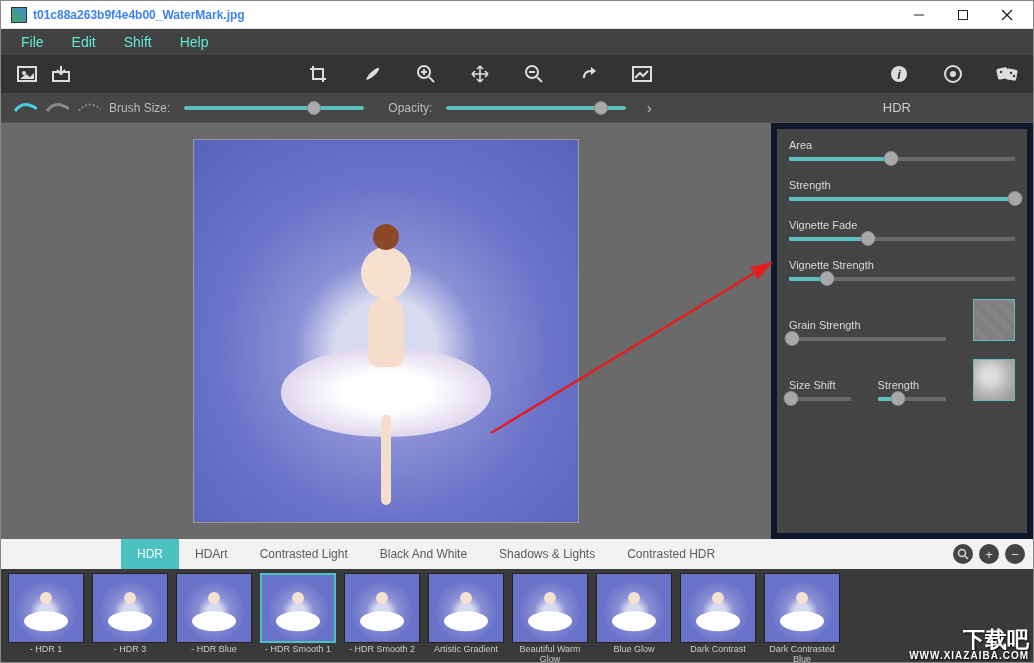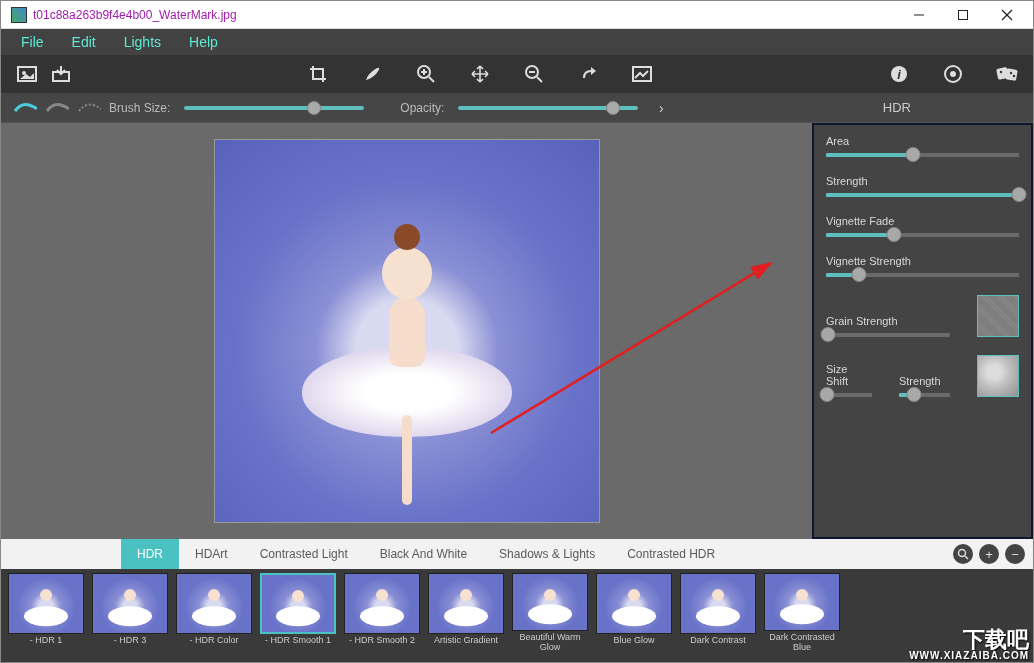--- a/index.html
+++ b/index.html
@@ -1,19 +1,19 @@
 <!DOCTYPE html>
 <html><head>
 <meta charset="utf-8">
 <style>
 * { box-sizing: border-box; margin: 0; padding: 0; }
 body { font-family: "Segoe UI", Arial, sans-serif; font-size: 12px; background: #fff; width: 1034px; height: 663px; overflow: hidden; border: 1px solid #888; }
 .titlebar { height: 28px; background: #fff; display: flex; align-items: center; padding: 0 4px; border-bottom: 1px solid #ddd; }
 .titlebar .app-icon { width: 16px; height: 16px; margin: 0 6px; background: linear-gradient(45deg,#4a6,#48c); border: 1px solid #333; }
-.titlebar .title { flex: 1; font-size: 12px; color: #a21caf; }
+.titlebar .title { flex: 1; font-size: 12px; color: #3b82f6; font-weight: bold; }
 .win-btns { display: flex; }
 .win-btn { width: 44px; height: 26px; display: flex; align-items: center; justify-content: center; font-size: 14px; color: #222; }
 .menubar { height: 26px; background: #424242; display: flex; align-items: center; padding: 0 6px; }
 .menubar .menu-item { color: #5eead4; font-size: 14px; padding: 0 14px; line-height: 26px; }
 .toolbar { height: 38px; background: #333333; display: flex; align-items: center; padding: 0 14px; gap: 10px; }
 .tool-icon { width: 24px; height: 24px; color: #e8e8e8; display: flex; align-items: center; justify-content: center; }
 .tool-spacer { flex: 1; }
 .tool-gap { width: 10px; }
 .brushbar { height: 30px; background: #464646; display: flex; align-items: center; padding: 0 12px; color: #bbb; font-size: 12px; gap: 8px; border-bottom: 1px solid #555;}
 .brush-icon { width: 24px; height: 18px; display:flex; align-items:center; justify-content:center;}
@@ -24,37 +24,37 @@
 .main-area { height: 416px; display: flex; background: #6a6a6a; position: relative; }
 .canvas-pane { flex: 1; display: flex; align-items: center; justify-content: center; position: relative; }
 .canvas-img { width: 386px; height: 384px; background: #7a7fc8; border: 1px solid #999; position: relative; overflow: hidden; }
 .ballerina-bg { position:absolute; inset:0; background: radial-gradient(circle at 50% 55%, #d8daf0 18%, #8a90d5 32%, #6872c8 60%, #5862b8 100%); }
 .tutu { position:absolute; left:50%; top:56%; transform:translate(-50%,-8%); width:210px; height:90px; background: radial-gradient(ellipse at center, #fff 30%, #e0d8ee 70%); border-radius: 50% 50% 48% 48%; }
 .torso { position:absolute; left:50%; top:41%; transform:translateX(-50%); width:36px; height:70px; background:#f5dccb; border-radius: 18px 18px 10px 10px; }
 .head { position:absolute; left:50%; top:28%; transform:translateX(-50%); width:50px; height:52px; background:#f6e0d0; border-radius:50%; }
 .bun { position:absolute; left:50%; top:22%; transform:translateX(-50%); width:26px; height:26px; background:#8a4a2a; border-radius:50%; }
 .leg { position:absolute; left:50%; top:72%; transform:translateX(-50%); width:10px; height:90px; background:#f5dccb; border-radius:5px; }
 .arrow { position:absolute; left:480px; top:120px; width:300px; height:200px; pointer-events:none; }
-.side-panel { width: 221px; background: #444444; border: 2px solid #0f172a; padding: 10px 12px; color: #d0d0d0; font-size: 11px; }
+.side-panel { width: 262px; background: #444444; border: 6px solid #0f172a; padding: 10px 12px; color: #d0d0d0; font-size: 11px; }
 .sp-group { margin-bottom: 18px; }
 .sp-label { margin-bottom: 6px; display:block; color:#d8d8d8; font-size:11px;}
 .sp-slider { height: 4px; background: #5fbfbf; position: relative; border-radius: 1px; width: 100%; }
 .sp-slider .trk-off { position:absolute; top:0; height:4px; background:#6a6a6a; right:0; }
 .sp-slider .thumb { position: absolute; top: -6px; width: 15px; height: 15px; border-radius: 50%; background: #a8a8a8; border:1px solid #888; transform:translateX(-50%); }
 .sp-row { display:flex; gap:27px; align-items:flex-end; }
 .sp-col { flex:1; }
 .sp-swatch { width:42px; height:42px; border:1px solid #5fbfbf; background:#888; }
 .sp-swatch.grain { background: repeating-linear-gradient(45deg,#7a7a7a 0 1px,#888 1px 2px); }
 .sp-swatch.cloud { background: radial-gradient(circle at 40% 40%, #ddd 20%, #bbb 50%, #999 90%); }
 .effect-tabs { height: 30px; background: #f2f2f2; display: flex; align-items: center; padding-left: 120px; position: relative; }
 .effect-tab { padding: 0 16px; height: 30px; line-height: 30px; font-size: 12px; color: #5a5a5a; }
 .effect-tab.active { background: #4ac2c2; color: #fff; }
 .effect-tools { position:absolute; right:8px; top:0; height:30px; display:flex; align-items:center; gap:6px; }
 .round-btn { width:20px; height:20px; border-radius:50%; background:#444; color:#ddd; display:flex; align-items:center; justify-content:center; font-size:13px; }
-.preset-strip { height: 94px; background: #3a3a3a; display: flex; overflow: hidden; padding: 4px 6px 12px 6px; gap: 6px; position:relative; }
+.preset-strip { height: 94px; background: #3a3a3a; display: flex; overflow: hidden; padding: 4px 6px 0 6px; gap: 6px; position:relative; }
 .preset { width: 78px; display:flex; flex-direction:column; align-items:center; }
 .preset .thumb-img { width:76px; height:70px; background:#7078c8; border:1px solid #222; position:relative; overflow:hidden; }
 .preset .thumb-img.sel { border:2px solid #4ac2c2; }
 .preset .thumb-img .mini { position:absolute; inset:0; background: radial-gradient(circle at 50% 55%, #d8daf0 14%, #8a90d5 30%, #6872c8 60%); }
 .preset .thumb-img .mini-tutu { position:absolute; left:50%; top:56%; transform:translate(-50%,-4%); width:44px; height:20px; background:#fff; border-radius:50%; }
 .preset .thumb-img .mini-head { position:absolute; left:50%; top:26%; transform:translateX(-50%); width:12px; height:12px; background:#f6e0d0; border-radius:50%; }
 .preset .plabel { font-size: 9px; color:#ccc; margin-top:2px; text-align:center; line-height:1.1; height:18px; }
 .watermark { position:absolute; right:4px; bottom:2px; color:#fff; font-weight:bold; font-size:22px; text-shadow:1px 1px 2px #000; display:flex; flex-direction:column; align-items:flex-end; line-height:1; }
 .watermark .sub { font-size:10px; letter-spacing:1px; }
 svg { display:block; }
@@ -81,21 +81,21 @@
           <line x1="1" y1="1" x2="11" y2="11" stroke="#222" stroke-width="1.3"></line>
           <line x1="11" y1="1" x2="1" y2="11" stroke="#222" stroke-width="1.3"></line>
         </svg>
     </div>
   </div>
 </div>
 
 <div class="menubar">
   <div class="menu-item">File</div>
   <div class="menu-item">Edit</div>
-  <div class="menu-item">Lights</div>
+  <div class="menu-item">Shift</div>
   <div class="menu-item">Help</div>
 </div>
 
 <div class="toolbar">
   <div class="tool-icon">
       <svg width="22" height="20">
         <rect x="2" y="3" width="18" height="14" fill="none" stroke="#ddd" stroke-width="2"></rect>
         <circle cx="8" cy="9" r="2" fill="#ddd"></circle>
         <path d="M4 15 L10 10 L14 13 L18 9 L18 15 Z" fill="#ddd"></path>
       </svg>
@@ -193,21 +193,21 @@
     </div>
   <div class="brush-icon">
       <svg width="26" height="14">
         <path d="M2 10 Q8 2 16 4 Q22 6 24 8" fill="none" stroke="#888" stroke-width="2" stroke-dasharray="2 2"></path>
       </svg>
     </div>
   <span>Brush Size:</span>
   <div class="brush-slider">
       <div class="thumb" style="left:68%"></div>
     </div>
-  <span style="margin-left:22px">Opacity:</span>
+  <span style="margin-left:10px">Opacity:</span>
   <div class="brush-slider">
       <div class="thumb" style="left:82%"></div>
     </div>
   <div class="chevron-r">›</div>
   <div class="hdr-label">HDR</div>
 </div>
 
 <div class="main-area">
   <div class="canvas-pane">
     <div class="canvas-img">
@@ -327,21 +327,21 @@
         <div class="mini-head"></div>
       </div>
       <div class="plabel">- HDR 3</div>
     </div>
     <div class="preset">
       <div class="thumb-img ">
         <div class="mini"></div>
         <div class="mini-tutu"></div>
         <div class="mini-head"></div>
       </div>
-      <div class="plabel">- HDR Color</div>
+      <div class="plabel">- HDR Blue</div>
     </div>
     <div class="preset">
       <div class="thumb-img sel">
         <div class="mini"></div>
         <div class="mini-tutu"></div>
         <div class="mini-head"></div>
       </div>
       <div class="plabel">- HDR Smooth 1</div>
     </div>
     <div class="preset">

